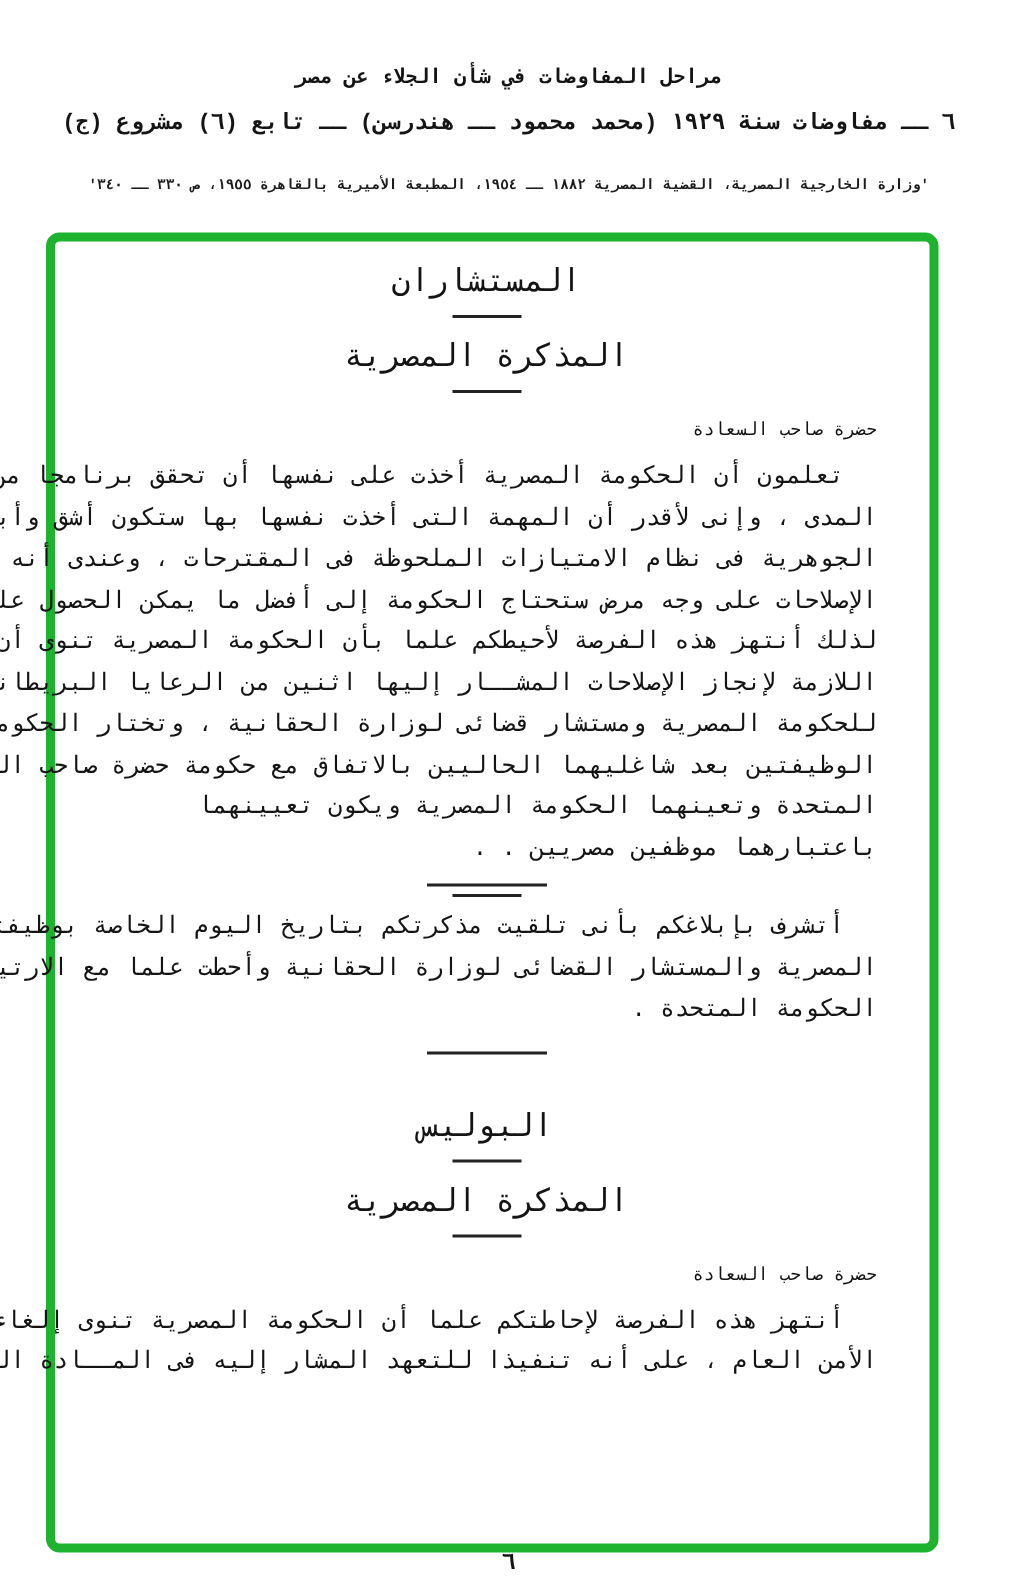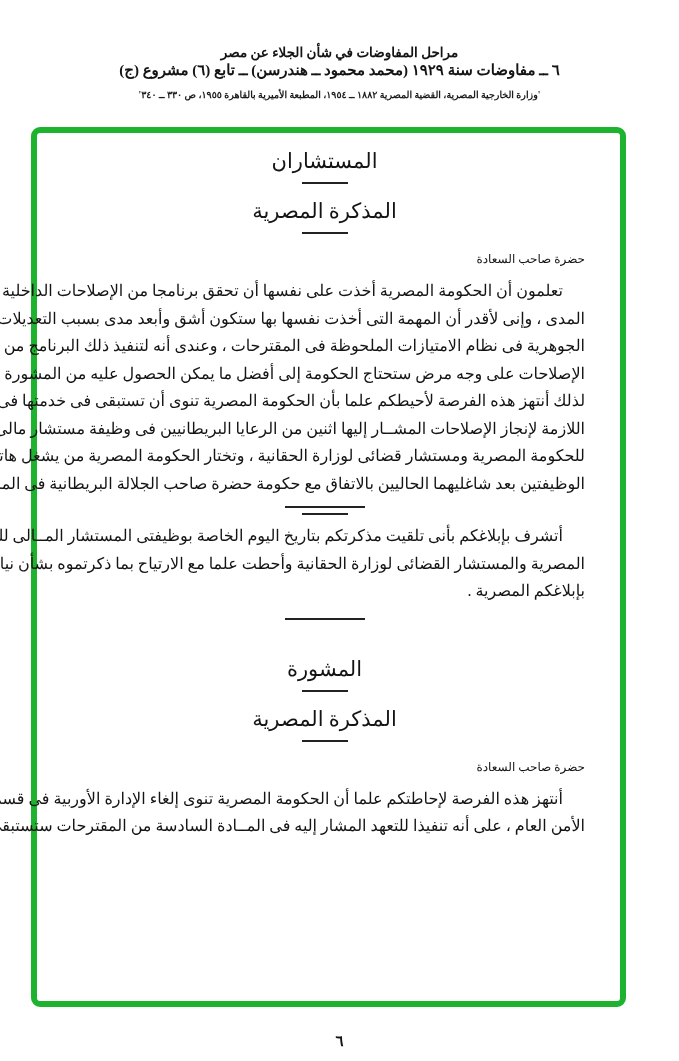--- a/index.html
+++ b/index.html
@@ -1,29 +1,29 @@
 <!DOCTYPE html>
 <html lang="ar" dir="rtl"><head>
 <meta charset="utf-8">
 <style>
   html,body{margin:0;padding:0;background:#ffffff;}
   .page{
     position:relative;
     width:679px;height:1061px;
     background:#ffffff;
-    font-family:Liberation Serif, serif;
+    font-family:Liberation Mono, monospace;
     color:#141414;
     direction:rtl;
     overflow:hidden;
   }
   
   .page-header{padding-top:44px;text-align:center;}
   .hdr-line1{font-size:13.5px;font-weight:bold;line-height:17px;}
-  .hdr-line2{font-size:15px;font-weight:bold;line-height:19px;margin-top:0;}
-  .hdr-line3{font-size:9.5px;font-weight:bold;line-height:13px;margin-top:9px;color:#1c1c1c;}
+  .hdr-line2{font-size:15px;font-weight:bold;line-height:19px;margin-top:12px;}
+  .hdr-line3{font-size:9.5px;font-weight:bold;line-height:13px;margin-top:25px;color:#1c1c1c;}
   
   .scan-box{
     box-sizing:border-box;
     margin:25px 53px 16px 31px;
     width:595px;height:880px;
     border:6px solid #1db32f;
     border-radius:9px;
     background:#ffffff;
     padding:0 35px 0 27px;
   }
@@ -94,36 +94,37 @@
 
     <div class="para">
       <div class="pline indent">تعلمون أن الحكومة المصرية أخذت على نفسها أن تحقق برنامجا من الإصلاحات الداخلية واسع</div>
       <div class="pline">المدى ، وإنى لأقدر أن المهمة التى أخذت نفسها بها ستكون أشق وأبعد مدى بسبب التعديلات</div>
       <div class="pline">الجوهرية فى نظام الامتيازات الملحوظة فى المقترحات ، وعندى أنه لتنفيذ ذلك البرنامج من</div>
       <div class="pline">الإصلاحات على وجه مرض ستحتاج الحكومة إلى أفضل ما يمكن الحصول عليه من المشورة .</div>
       <div class="pline">لذلك أنتهز هذه الفرصة لأحيطكم علما بأن الحكومة المصرية تنوى أن تستبقى فى خدمتها فى الفترة</div>
       <div class="pline">اللازمة لإنجاز الإصلاحات المشــار إليها اثنين من الرعايا البريطانيين فى وظيفة مستشار مالى</div>
       <div class="pline">للحكومة المصرية ومستشار قضائى لوزارة الحقانية ، وتختار الحكومة المصرية من يشغل هاتين</div>
       <div class="pline">الوظيفتين بعد شاغليهما الحاليين بالاتفاق مع حكومة حضرة صاحب الجلالة البريطانية فى الممالك</div>
+      <div class="pline-last">المتحدة وتعينهما الحكومة المصرية ويكون تعيينهما باعتبارهما موظفين مصريين . .</div>
     </div>
 
     <div class="sep-rule"></div>
 
     <div class="title-rule"></div>
 
 
     <div class="para">
       <div class="pline indent">أتشرف بإبلاغكم بأنى تلقيت مذكرتكم بتاريخ اليوم الخاصة بوظيفتى المستشار المــالى للحكومة</div>
       <div class="pline">المصرية والمستشار القضائى لوزارة الحقانية وأحطت علما مع الارتياح بما ذكرتموه بشأن نيات</div>
-      <div class="pline-last">بإبلاغكم المصرية .</div>
+      <div class="pline-last">الحكومة المتحدة .</div>
     </div>
 
     <div class="sep-rule sep2"></div>
 
-    <div class="sec-title t-gap">المشورة</div>
+    <div class="sec-title t-gap">البوليس</div>
     <div class="title-rule"></div>
 
     <div class="sec-title t-sub">المذكرة المصرية</div>
     <div class="title-rule"></div>
 
     <div class="salutation">حضرة صاحب السعادة</div>
 
     <div class="para">
       <div class="pline indent">أنتهز هذه الفرصة لإحاطتكم علما أن الحكومة المصرية تنوى إلغاء الإدارة الأوربية فى قسم</div>
       <div class="pline">الأمن العام ، على أنه تنفيذا للتعهد المشار إليه فى المــادة السادسة من المقترحات ستستبقى لمدة خمس</div>

